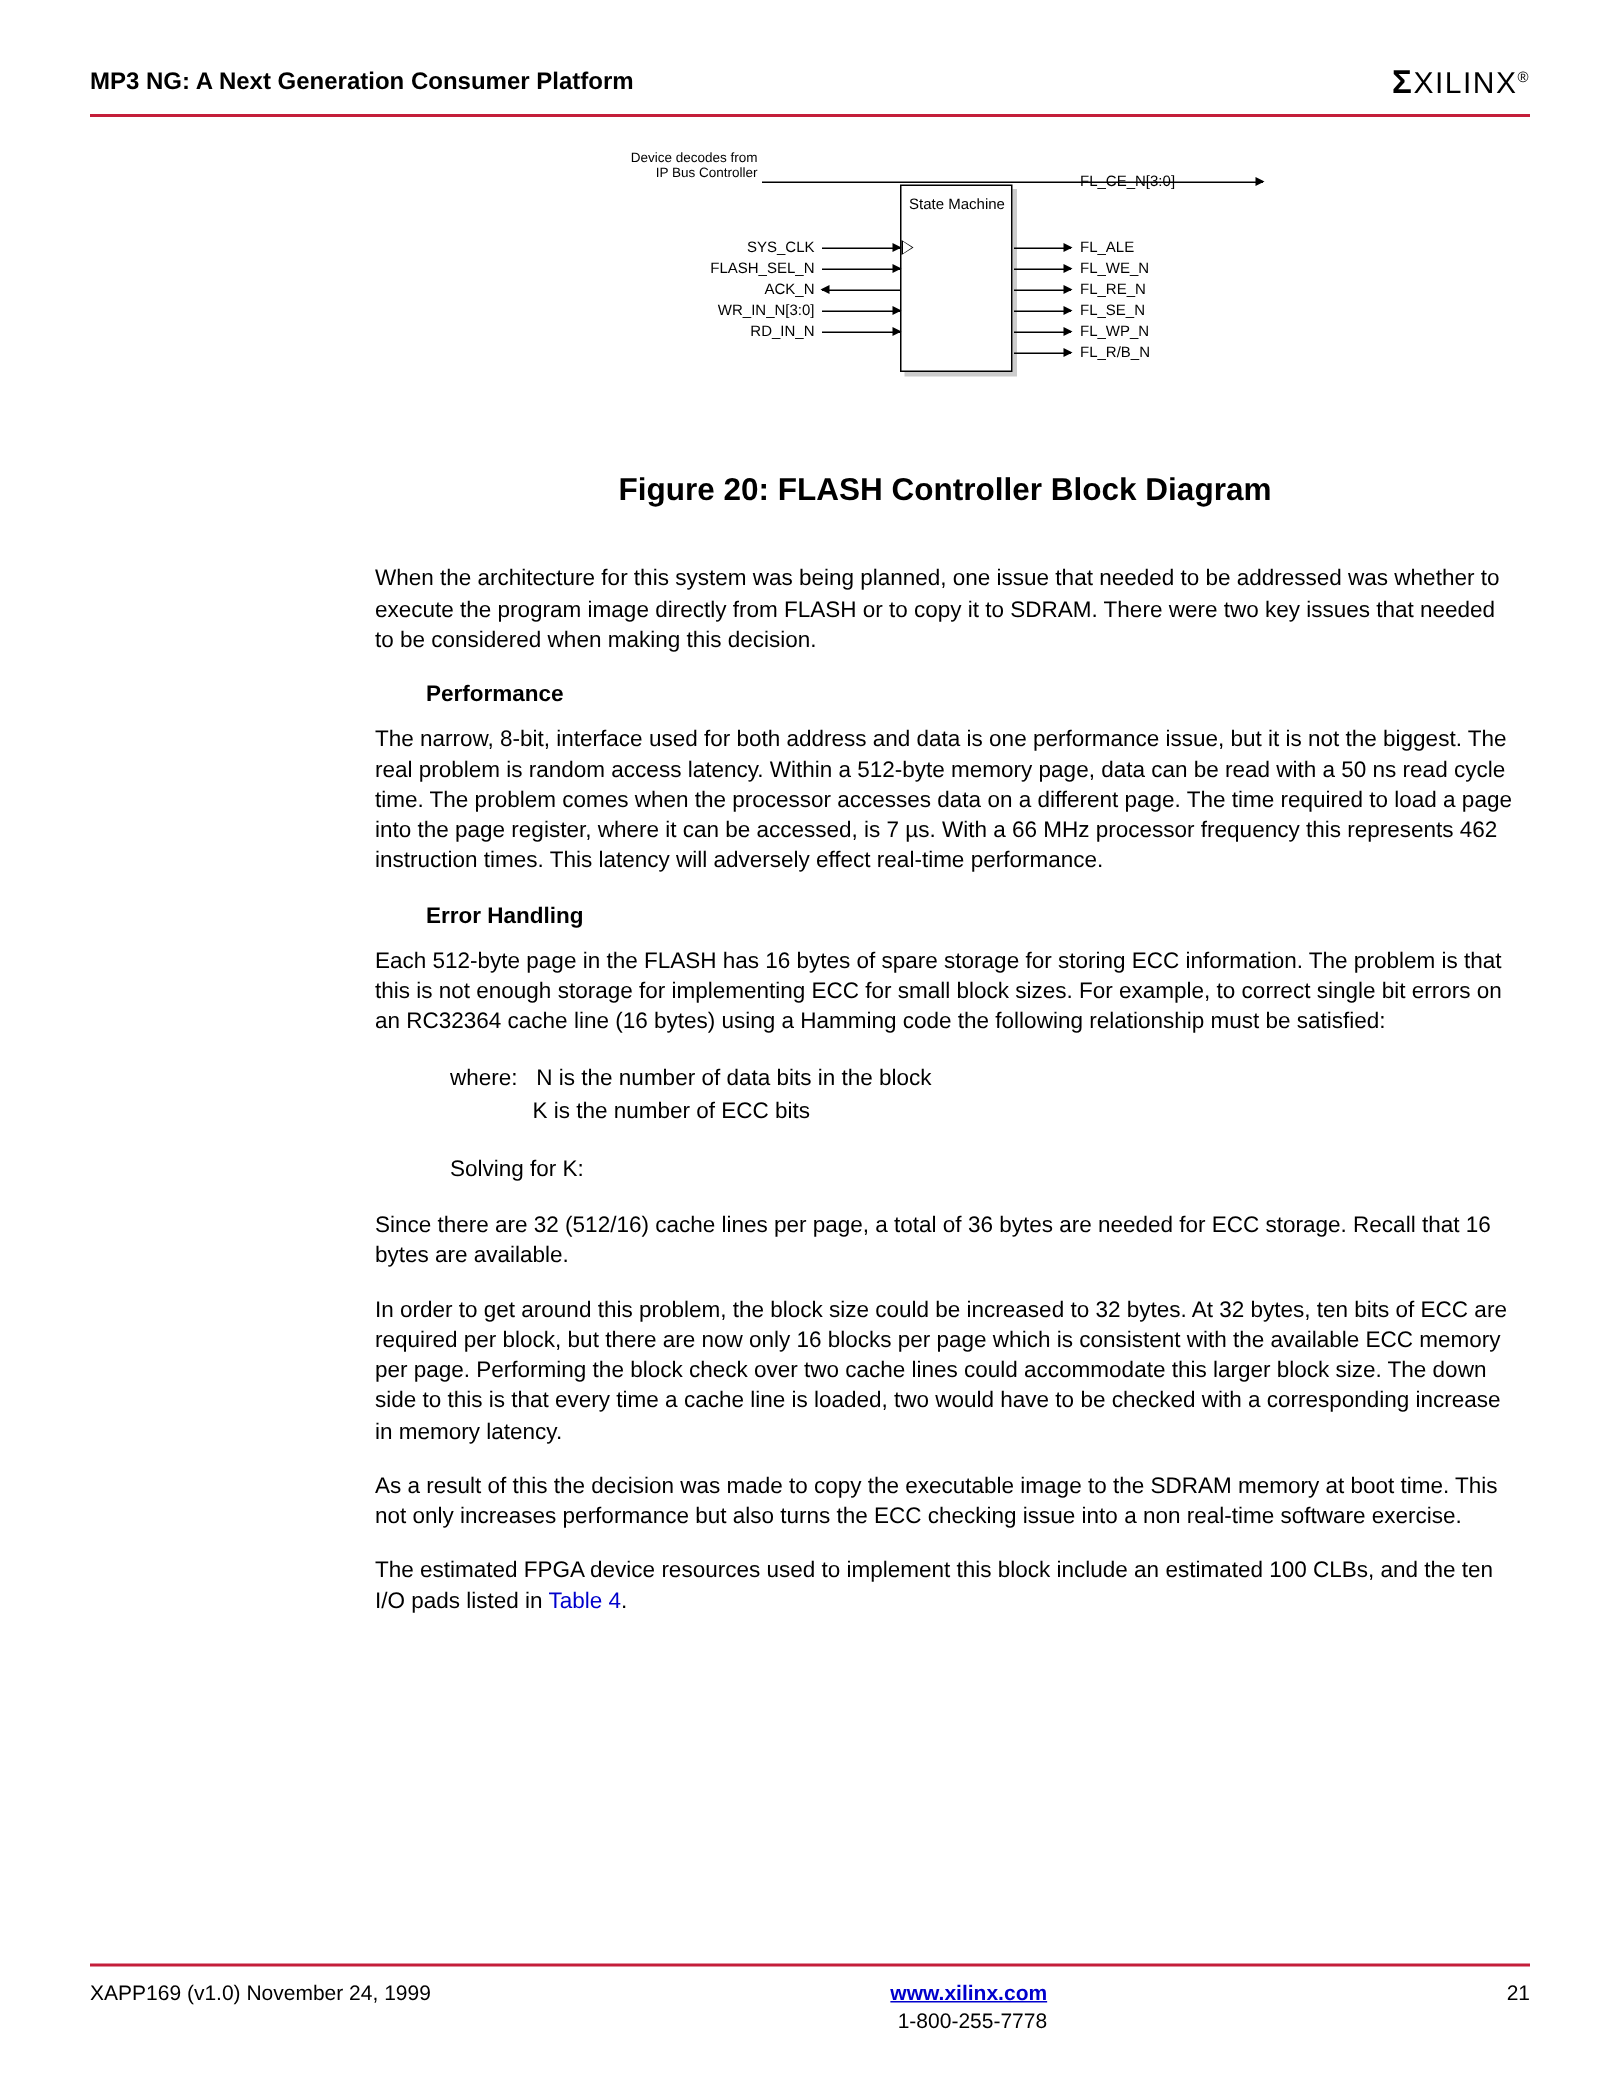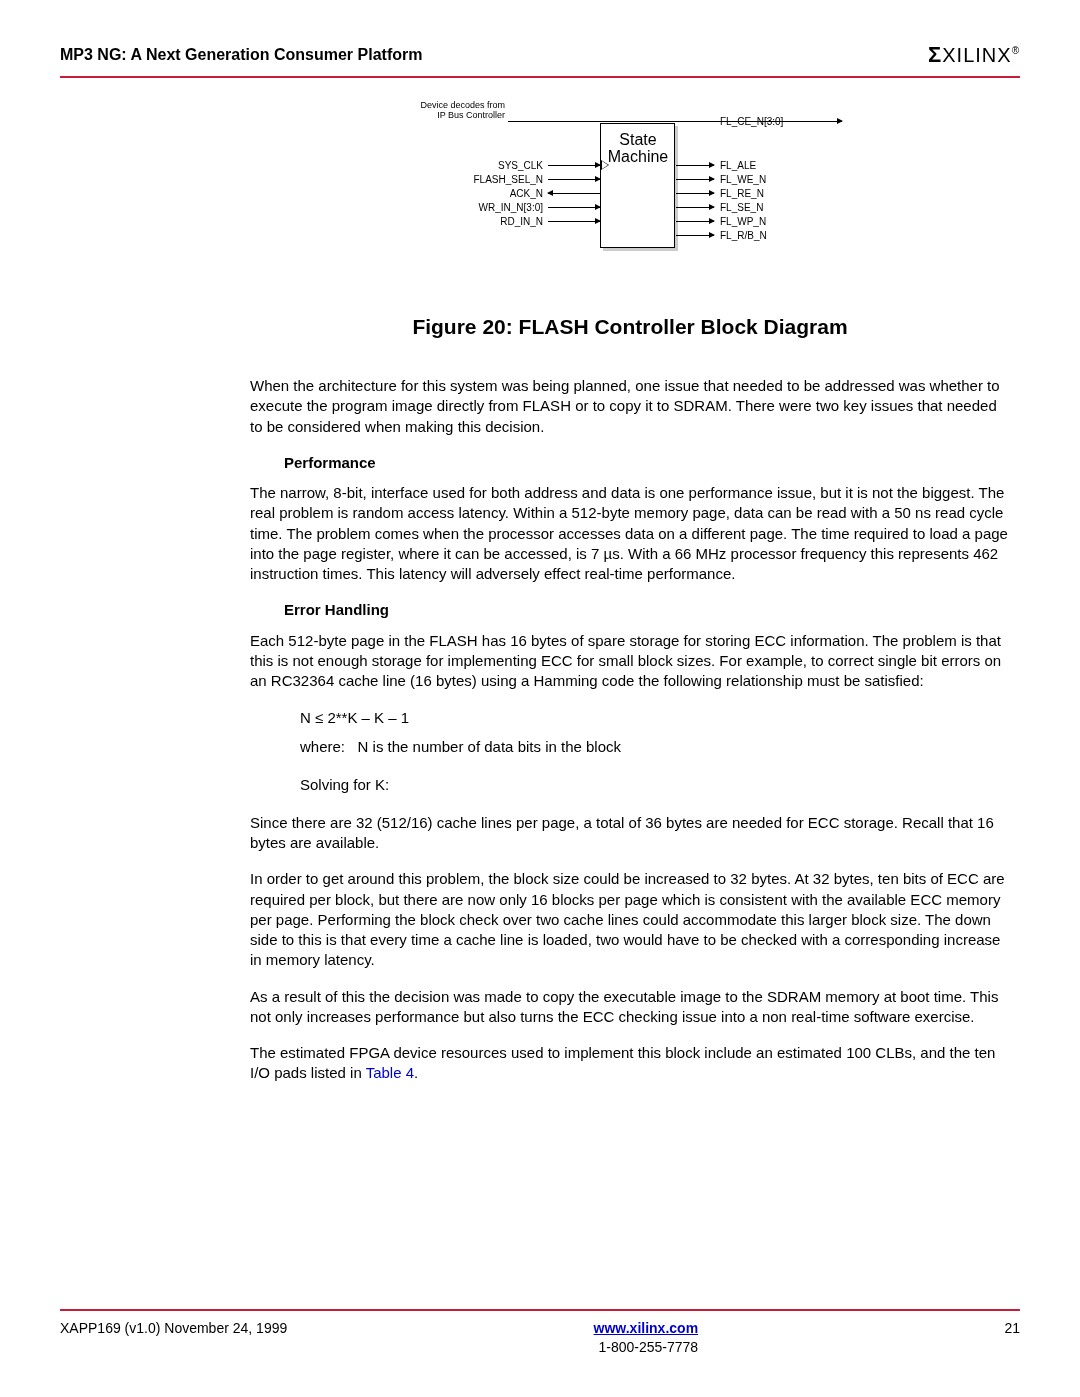--- a/index.html
+++ b/index.html
@@ -62,21 +62,21 @@
       width: 75px;
       height: 125px;
       border: 1px solid #000;
       background: white;
       box-shadow: 3px 3px 0 #ccc;
     }
     .state-label {
       position: absolute;
       left: 183px;
       top: 28px;
-      font-size: 16px;
+      font-size: 10px;
       width: 70px;
       text-align: center;
       line-height: 1.1;
     }
     .clock-triangle {
       position: absolute;
       left: 181px;
       top: 57px;
       width: 0;
       height: 0;
@@ -240,24 +240,24 @@
     <div class="figure-caption">Figure 20:  FLASH Controller Block Diagram</div>
   </div>
 
   <p class="para">When the architecture for this system was being planned, one issue that needed to be addressed was whether to execute the program image directly from FLASH or to copy it to SDRAM. There were two key issues that needed to be considered when making this decision.</p>
   <div class="subheading">Performance</div>
   <p class="para">The narrow, 8-bit, interface used for both address and data is one performance issue, but it is not the biggest. The real problem is random access latency. Within a 512-byte memory page, data can be read with a 50 ns read cycle time. The problem comes when the processor accesses data on a different page. The time required to load a page into the page register, where it can be accessed, is 7 µs. With a 66 MHz processor frequency this represents 462 instruction times. This latency will adversely effect real-time performance.</p>
   <div class="subheading">Error Handling</div>
   <p class="para">Each 512-byte page in the FLASH has 16 bytes of spare storage for storing ECC information. The problem is that this is not enough storage for implementing ECC for small block sizes. For example, to correct single bit errors on an RC32364 cache line (16 bytes) using a Hamming code the following relationship must be satisfied:</p>
 
   <div class="formula-block">
-    <div>N ≤ 2**K – K – 1</div>
     <div style="margin-top:6px;">
       <span>where:</span>&nbsp;&nbsp;&nbsp;<span>N is the number of data bits in the block</span>
     </div>
+    <div class="indent">K is the number of ECC bits</div>
   </div>
 
   <div class="formula-block">
     <div>Solving for K:</div>
   </div>
 
   <p class="para">Since there are 32 (512/16) cache lines per page, a total of 36 bytes are needed for ECC storage. Recall that 16 bytes are available.</p>
   <p class="para">In order to get around this problem, the block size could be increased to 32 bytes. At 32 bytes, ten bits of ECC are required per block, but there are now only 16 blocks per page which is consistent with the available ECC memory per page. Performing the block check over two cache lines could accommodate this larger block size. The down side to this is that every time a cache line is loaded, two would have to be checked with a corresponding increase in memory latency.</p>
   <p class="para">As a result of this the decision was made to copy the executable image to the SDRAM memory at boot time. This not only increases performance but also turns the ECC checking issue into a non real-time software exercise.</p>
   <p class="para">

